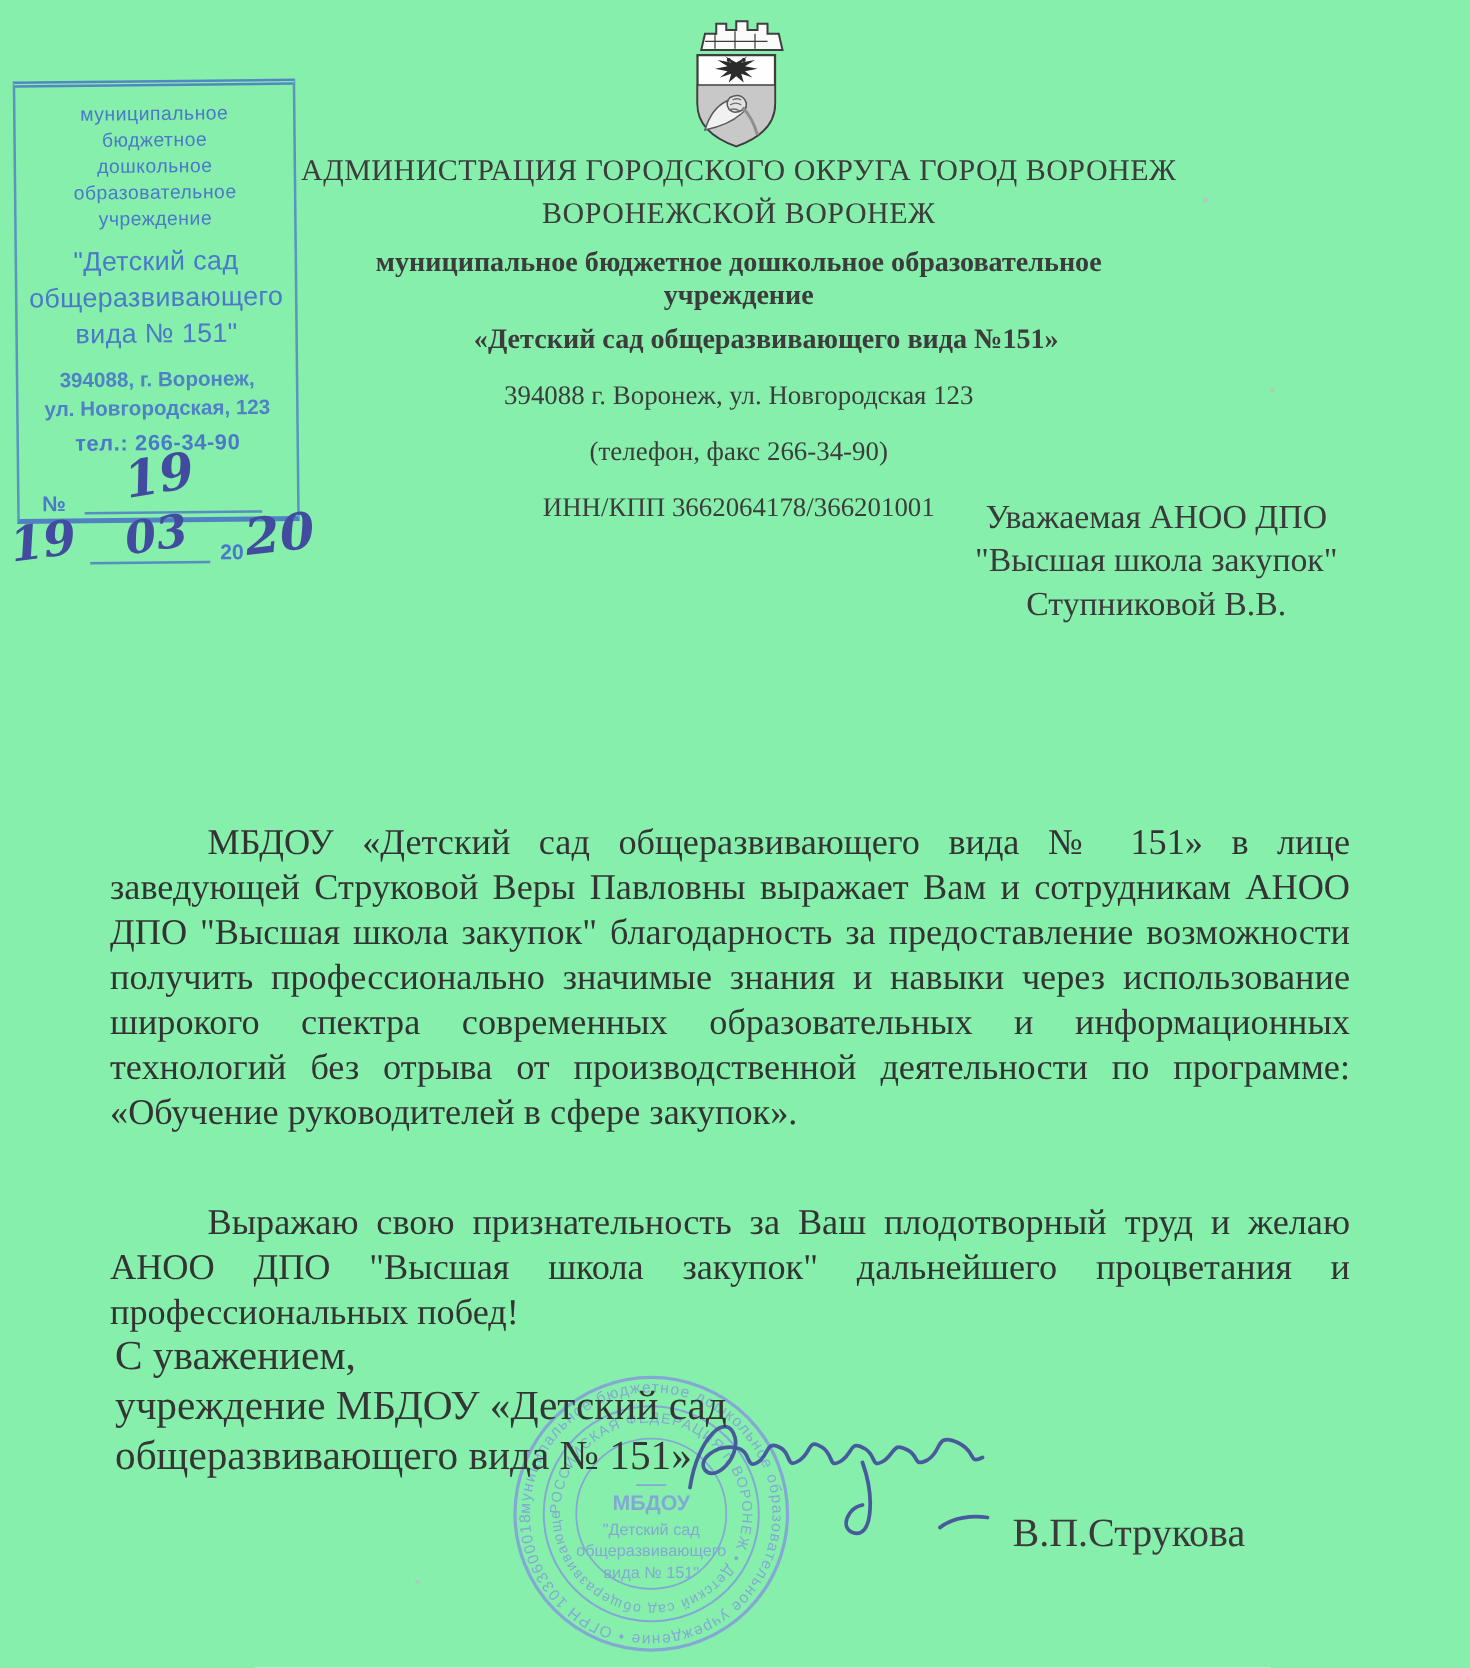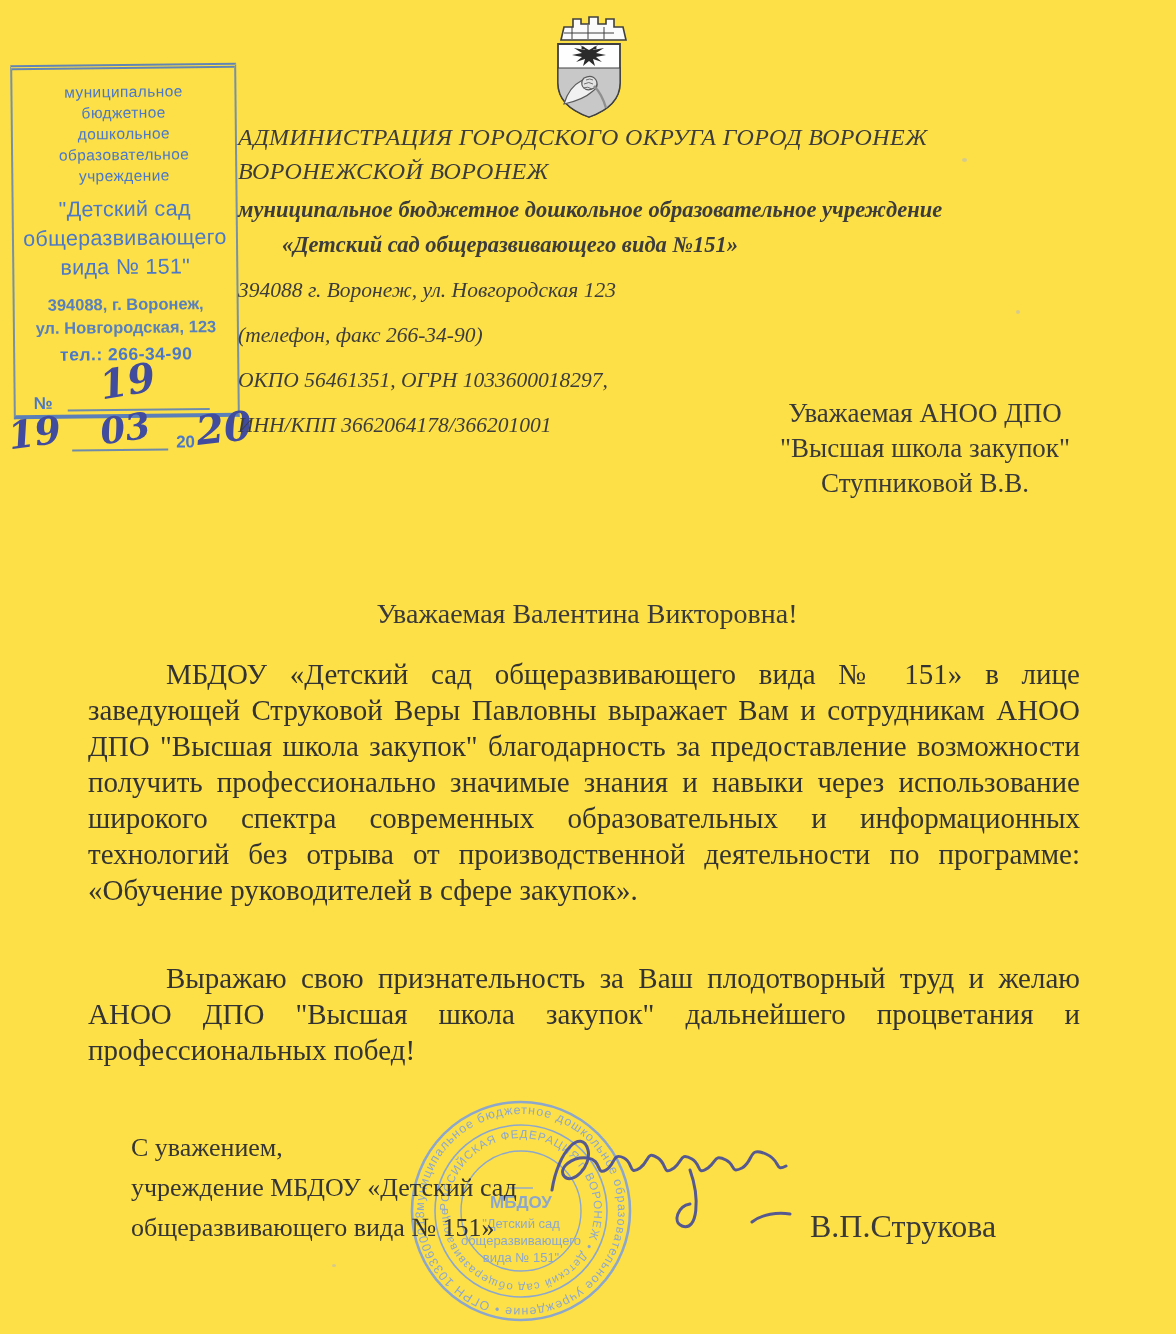--- a/index.html
+++ b/index.html
@@ -2,21 +2,21 @@
 <html><head>
 <meta charset="utf-8">
 <style>
   * { margin: 0; padding: 0; box-sizing: border-box; }
   html, body { background: #e8e8e8; }
   .page {
     position: relative;
     width: 1176px;
     height: 1334px;
     margin: 0 auto;
-    background: #fde047;
+    background: #86efac;
     overflow: hidden;
     font-family: "Liberation Serif", serif;
     color: #363636;
   }
 
   
   .corner-stamp {
     position: absolute;
     left: 12px; top: 64px;
     width: 226px; height: 354px;
@@ -49,38 +49,38 @@
   }
   .num-row .ink-19 { position: absolute; left: 84px; top: -16px; font-size: 40px; transform: rotate(-9deg); }
   .date-row .ink-day { position: absolute; left: -8px; top: -8px; font-size: 38px; transform: rotate(-7deg); }
   .date-row .ink-month { position: absolute; left: 84px; top: -10px; font-size: 36px; transform: rotate(-8deg); }
   .date-row .ink-year { position: absolute; left: 180px; top: -12px; font-size: 40px; transform: rotate(-6deg); }
 
   
   .coat-of-arms { position: absolute; left: 528px; top: 6px; }
 
   
-  .letterhead { position: absolute; left: 238px; top: 124px; width: 706px; text-align: left; color: #3c3c3c; font-style: italic; }
+  .letterhead { position: absolute; left: 238px; top: 124px; width: 706px; text-align: center; color: #3c3c3c; }
   .letterhead .org1 { font-size: 24px; letter-spacing: .4px; }
   .letterhead .org2 { font-size: 24px; margin-top: 7px; letter-spacing: .4px; }
   .letterhead .inst1 { font-size: 22.5px; font-weight: bold; margin-top: 12px; }
   .letterhead .inst2 { font-size: 22.5px; font-weight: bold; margin-top: 9px; padding-left: 44px; }
   .letterhead .plain { font-size: 21.5px; margin-top: 20px; }
 
   
   .addressee { position: absolute; right: 106px; top: 396px; text-align: center; font-size: 27px; line-height: 35px; color: #3a3a3a; }
 
   
   .salutation { position: absolute; left: 92px; top: 598px; width: 990px; text-align: center; font-size: 28px; color: #3a3a3a; }
   .para { position: absolute; left: 88px; width: 992px; font-size: 29px; line-height: 36px; text-align: justify; color: #333; }
   .para.p1 { top: 656px; text-indent: 78px; }
   .para.p2 { top: 960px; text-indent: 78px; }
 
   
-  .sign-block { position: absolute; left: 92px; top: 1128px; font-size: 26px; line-height: 40px; color: #353535; z-index: 3; margin-left: 39px; }
+  .sign-block { position: absolute; left: 92px; top: 1065px; font-size: 33px; line-height: 40px; color: #353535; z-index: 3; }
   .sign-name { position: absolute; left: 810px; top: 1208px; font-size: 32px; color: #3a3a3a; }
 
   
   .seal { position: absolute; left: 406px; top: 1096px; z-index: 1; opacity: .92; }
 
   
   .signature-ink { position: absolute; left: 538px; top: 1112px; z-index: 2; }
 
   
   .speck { position: absolute; background: #bdbdbd; border-radius: 50%; opacity: .6; }
@@ -148,31 +148,29 @@
     </svg>
   </div>
 
   <div class="letterhead">
     <div class="org1">АДМИНИСТРАЦИЯ ГОРОДСКОГО ОКРУГА ГОРОД  ВОРОНЕЖ</div>
     <div class="org2">ВОРОНЕЖСКОЙ ВОРОНЕЖ</div>
     <div class="inst1">муниципальное бюджетное дошкольное образовательное учреждение</div>
     <div class="inst2">«Детский сад общеразвивающего вида №151»</div>
     <div class="plain">394088 г. Воронеж, ул. Новгородская 123</div>
     <div class="plain">(телефон, факс 266-34-90)</div>
-    <div class="plain">ОКПО 56461351, ОГРН 1033600018297,</div>
     <div class="plain">ИНН/КПП 3662064178/366201001</div>
   </div>
 
   <div class="addressee">
     <div>Уважаемая АНОО ДПО</div>
     <div>"Высшая школа закупок"</div>
     <div>Ступниковой В.В.</div>
   </div>
 
-  <div class="salutation">Уважаемая Валентина Викторовна!</div>
 
   <div class="para p1">МБДОУ «Детский сад общеразвивающего вида № 151» в лице заведующей Струковой Веры Павловны выражает Вам и сотрудникам АНОО ДПО "Высшая школа закупок" благодарность за предоставление возможности получить профессионально значимые знания и навыки через использование широкого спектра современных образовательных и информационных технологий без отрыва от производственной деятельности по программе: «Обучение руководителей в сфере закупок».</div>
   <div class="para p2">Выражаю свою признательность за Ваш плодотворный труд и желаю АНОО ДПО "Высшая школа закупок" дальнейшего процветания и профессиональных побед!</div>
 
   <div class="sign-block">
     <div>С уважением,</div>
     <div>учреждение МБДОУ «Детский сад</div>
     <div>общеразвивающего вида № 151»</div>
   </div>
 

